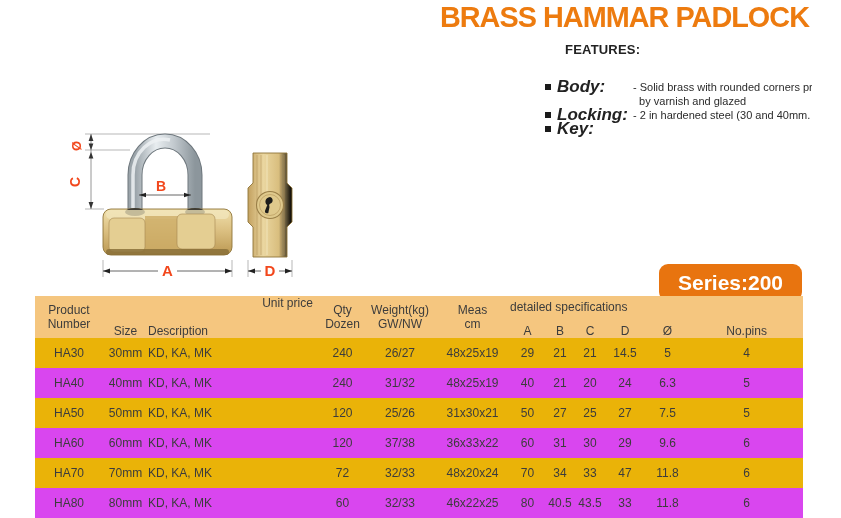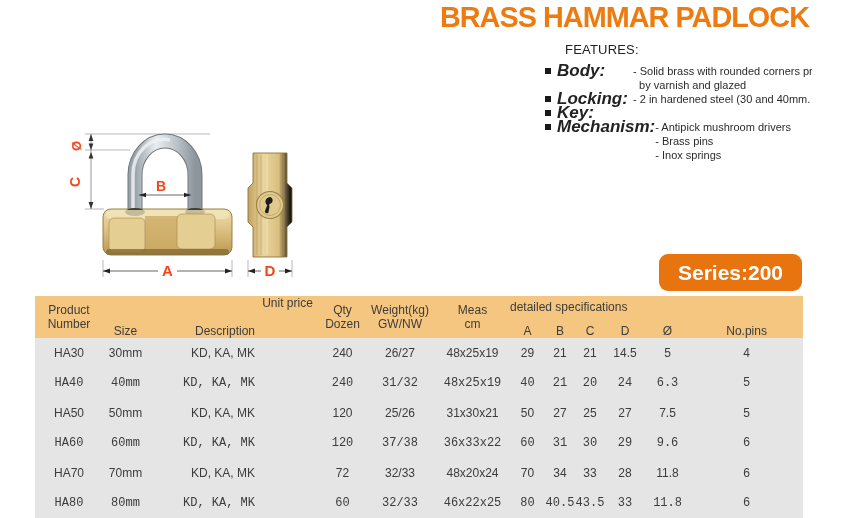--- a/index.html
+++ b/index.html
@@ -13,53 +13,53 @@
   
   .title {
     position:absolute; top:0; right:3px; width:470px;
     text-align:right; color:#ED7B0F; font-weight:bold; font-size:30px;
     letter-spacing:-1px; line-height:34px; white-space:nowrap;
     transform:scaleX(0.96); transform-origin:right center;
   }
 
   
   .features { position:absolute; left:543px; top:42px; width:298px; color:#222; }
-  .feat-heading { font-weight:normal; font-size:13px; margin-left:22px; margin-bottom:7px; letter-spacing:0.2px; }
+  .feat-heading { font-weight:bold; font-size:13px; margin-left:22px; margin-bottom:23px; letter-spacing:0.2px; }
   .feat-item { display:flex; align-items:flex-start; }
   .bullet { width:6px; height:6px; background:#1a1a1a; margin:4px 6px 0 2px; flex:0 0 auto; }
   .feat-label { flex:0 0 76px; font-weight:bold; font-style:italic; font-size:17px; line-height:14px; }
   .feat-lines { flex:1; }
   .feat-line { font-size:11px; line-height:14px; white-space:pre; color:#2b2b2b; }
 
   
   .badge {
-    position:absolute; left:659px; top:254px; width:143px; height:37px;
+    position:absolute; left:659px; top:264px; width:143px; height:37px;
     background:#E8740F; border-radius:9px; color:#ffffff; font-weight:bold;
     font-size:21px; display:flex; align-items:center; justify-content:center;
   }
 
   
   .diagram { position:absolute; left:60px; top:112px; width:260px; height:176px; }
 
   
   .spec-table-wrap { position:absolute; left:35px; top:296px; width:768px; }
   table.spec { border-collapse:collapse; table-layout:fixed; width:768px; color:#3c3c3c; }
   table.spec th, table.spec td { font-weight:normal; font-size:12px; padding:0; }
   thead th { background:#F5C67F; }
   thead tr.h1 { height:21px; } thead tr.h2 { height:21px; }
   th.va-m { vertical-align:middle; }
   th.va-b { vertical-align:bottom; padding-bottom:4px; }
   th.va-t { vertical-align:top; padding-top:5px; }
   th .l { line-height:14px; }
-  th.left, td.left { text-align:right; padding-left:8px; }
+  th.left, td.left { text-align:left; padding-left:8px; }
   th.ctr, td.ctr { text-align:center; }
   th.detspec { text-align:left; padding-left:85px; }
   tbody td { height:30px; text-align:center; vertical-align:middle; }
-  tbody tr.odd  { background:#e5e5e5; }
-  tbody tr.even { background:#e5e5e5;font-family:Liberation Mono, monospace; }
+  tbody tr.odd  { background:#eab308; }
+  tbody tr.even { background:#d946ef; }
 </style>
 </head>
 <body>
 
 <div class="page">
 
   <div class="title">BRASS HAMMAR PADLOCK</div>
 
   <div class="features">
     <div class="feat-heading">FEATURES:</div>
@@ -80,29 +80,20 @@
       <div class="feat-lines">
         <div class="feat-line">- 2 in hardened steel (30 and 40mm. in brass)</div>
       </div>
     </div>
 
     <div class="feat-item">
       <span class="bullet"></span>
       <span class="feat-label">Key:</span>
     </div>
 
-    <div class="feat-item">
-      <span class="bullet"></span>
-      <span class="feat-label">Mechanism:</span>
-      <div class="feat-lines">
-        <div class="feat-line">- Antipick mushroom drivers</div>
-        <div class="feat-line">- Brass pins</div>
-        <div class="feat-line">- Inox springs</div>
-      </div>
-    </div>
 
   </div>
 
   <svg class="diagram" viewBox="0 0 260 176" xmlns="http://www.w3.org/2000/svg">
     <defs>
       <linearGradient id="brassV" x1="0" y1="0" x2="0" y2="1">
         <stop offset="0" stop-color="#F0E0AC"></stop>
           <stop offset="0.45" stop-color="#DCC183"></stop>
           <stop offset="1" stop-color="#BB9852"></stop>
       </linearGradient>
@@ -311,21 +302,21 @@
           <td>HA70</td>
           <td>70mm</td>
           <td class="left">KD, KA, MK</td>
           <td></td>
           <td>72</td>
           <td>32/33</td>
           <td>48x20x24</td>
           <td>70</td>
           <td>34</td>
           <td>33</td>
-          <td>28</td>
+          <td>47</td>
           <td>11.8</td>
           <td>6</td>
         </tr>
         <tr class="even">
           <td>HA80</td>
           <td>80mm</td>
           <td class="left">KD, KA, MK</td>
           <td></td>
           <td>60</td>
           <td>32/33</td>

